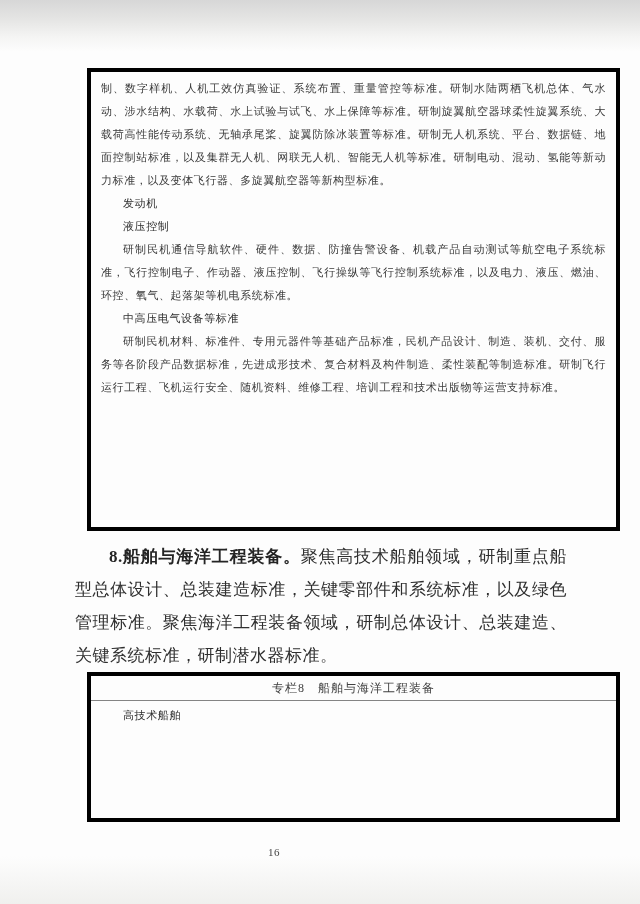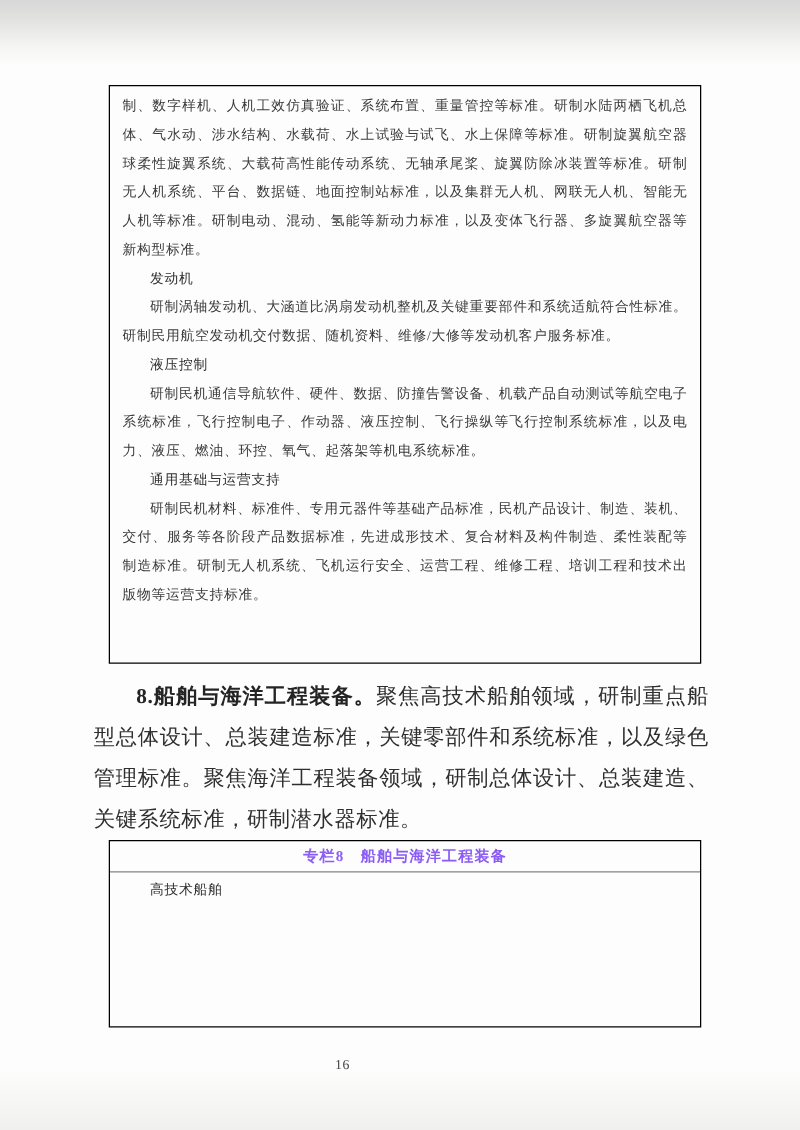--- a/index.html
+++ b/index.html
@@ -24,22 +24,22 @@
   .scan-bottom {
     position: absolute;
     left: 0; bottom: 0; width: 640px; height: 60px;
     background: linear-gradient(0deg, #f0f0ee 0%, #fdfdfd 80%);
   }
 
   
   .colbox {
     position: absolute;
     left: 87px;
-    width: 474px;
-    border: 1px solid #000000;
+    width: 533px;
+    border: 4px solid #000000;
     background: #fdfdfd;
     color: #3a3a3a;
     font-size: 11px;
     line-height: 23px;
     letter-spacing: 0.6px;
     text-align: justify;
   }
   .colbox-1 { top: 68px; height: 463px; padding: 5px 10px 6px 10px; }
   .colbox-2 { top: 672px; height: 150px; padding: 0; }
 
@@ -47,23 +47,23 @@
   .colbox p.body-noindent { text-indent: 0; }
   .colbox p.box-heading {
     font-weight: normal;
     color: #2e2e2e;
     text-indent: 2em;
   }
 
   .colbox-title {
     display: block;
     text-align: center;
-    font-weight: bold;
+    font-weight: normal;
     font-size: 12px;
-    color: #8b5cf6;
+    color: #404040;
     line-height: 24px;
     height: 25px;
     border-bottom: 1px solid #848484;
     letter-spacing: 1px;
   }
   .colbox-2 .inner { padding: 3px 10px 6px 10px; }
 
   
   .main-para {
     position: absolute;
@@ -95,25 +95,24 @@
 <body>
 
 <div class="page">
 
   <div class="scan-top"></div>
   <div class="scan-bottom"></div>
 
   <div class="colbox colbox-1">
     <p class="body-noindent">制、数字样机、人机工效仿真验证、系统布置、重量管控等标准。研制水陆两栖飞机总体、气水动、涉水结构、水载荷、水上试验与试飞、水上保障等标准。研制旋翼航空器球柔性旋翼系统、大载荷高性能传动系统、无轴承尾桨、旋翼防除冰装置等标准。研制无人机系统、平台、数据链、地面控制站标准，以及集群无人机、网联无人机、智能无人机等标准。研制电动、混动、氢能等新动力标准，以及变体飞行器、多旋翼航空器等新构型标准。</p>
     <p class="box-heading">发动机</p>
-    <p class="body">研制涡轴发动机、大涵道比涡扇发动机整机及关键重要部件和系统适航符合性标准。研制民用航空发动机交付数据、随机资料、维修/大修等发动机客户服务标准。</p>
     <p class="box-heading">液压控制</p>
     <p class="body">研制民机通信导航软件、硬件、数据、防撞告警设备、机载产品自动测试等航空电子系统标准，飞行控制电子、作动器、液压控制、飞行操纵等飞行控制系统标准，以及电力、液压、燃油、环控、氧气、起落架等机电系统标准。</p>
-    <p class="box-heading">通用基础与运营支持</p>
-    <p class="body">研制民机材料、标准件、专用元器件等基础产品标准，民机产品设计、制造、装机、交付、服务等各阶段产品数据标准，先进成形技术、复合材料及构件制造、柔性装配等制造标准。研制无人机系统、飞机运行安全、运营工程、维修工程、培训工程和技术出版物等运营支持标准。</p>
+    <p class="box-heading">中高压电气设备等标准</p>
+    <p class="body">研制民机材料、标准件、专用元器件等基础产品标准，民机产品设计、制造、装机、交付、服务等各阶段产品数据标准，先进成形技术、复合材料及构件制造、柔性装配等制造标准。研制飞行运行工程、飞机运行安全、随机资料、维修工程、培训工程和技术出版物等运营支持标准。</p>
   </div>
 
   <p class="main-para">
     <span class="lead">8.船舶与海洋工程装备。</span><span>聚焦高技术船舶领域，研制重点船型总体设计、总装建造标准，关键零部件和系统标准，以及绿色管理标准。聚焦海洋工程装备领域，研制总体设计、总装建造、关键系统标准，研制潜水器标准。</span>
   </p>
 
   <div class="colbox colbox-2">
     <span class="colbox-title">专栏8　船舶与海洋工程装备</span>
     <div class="inner">
       <p class="box-heading">高技术船舶</p>

